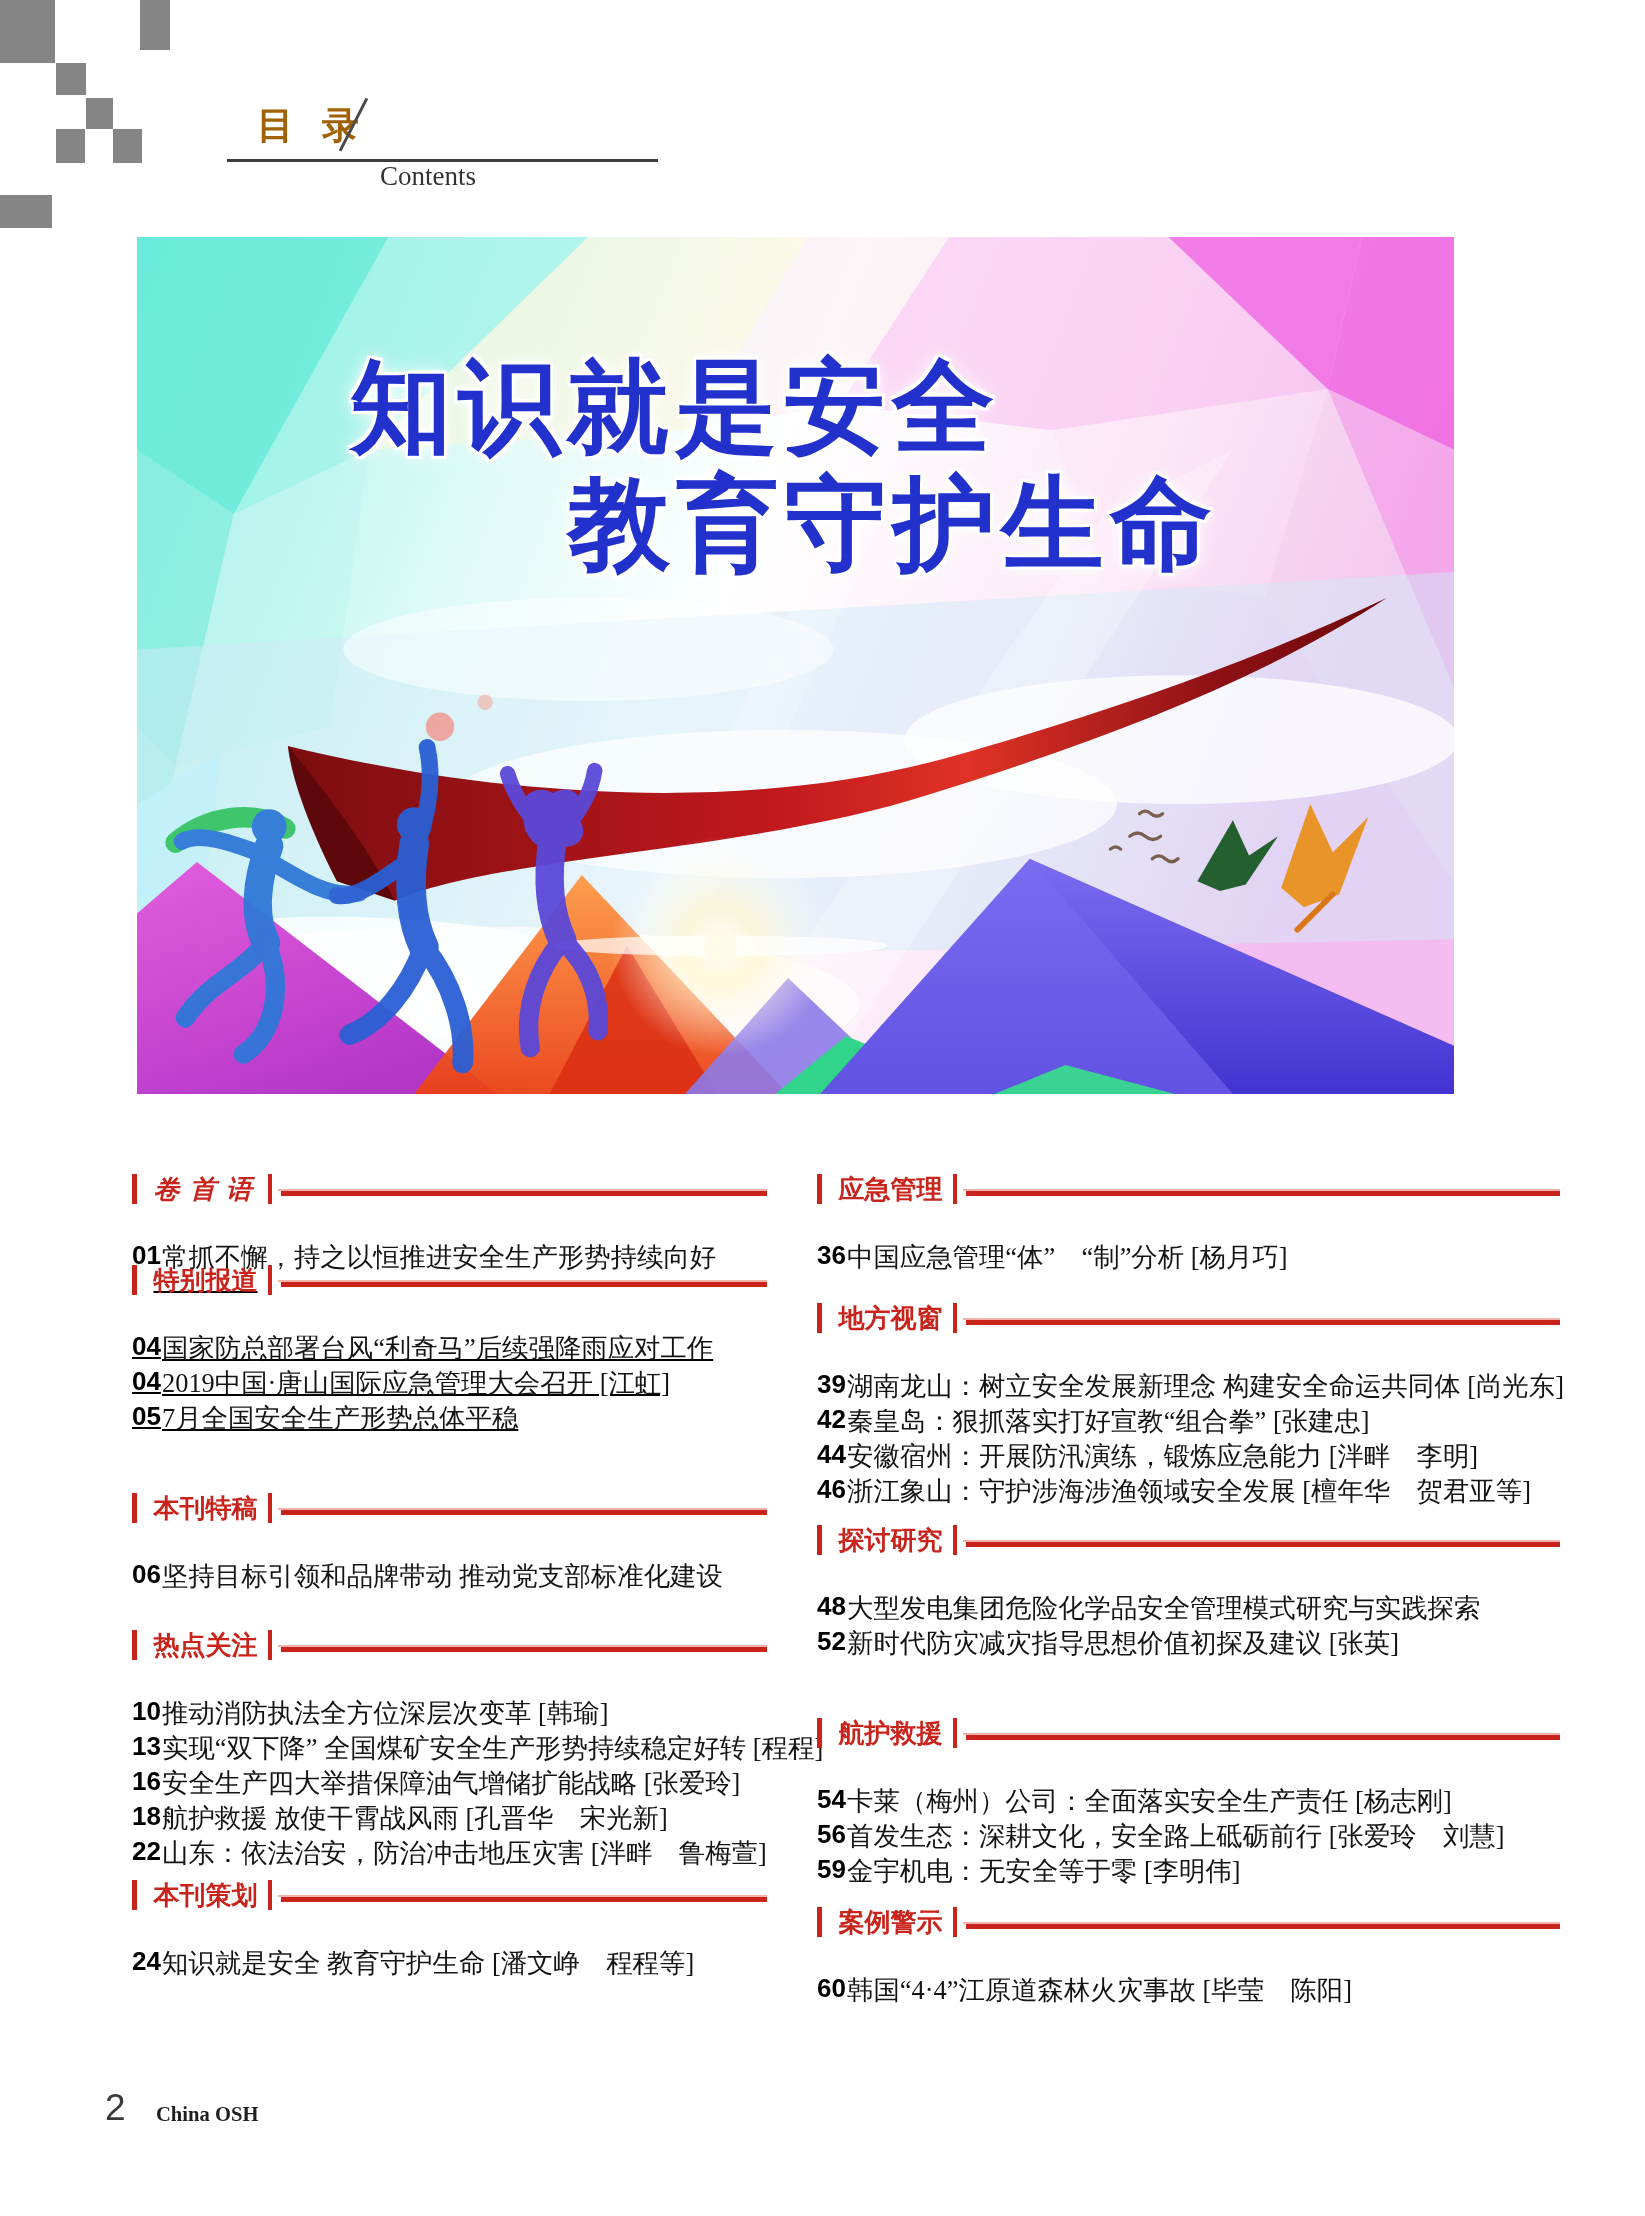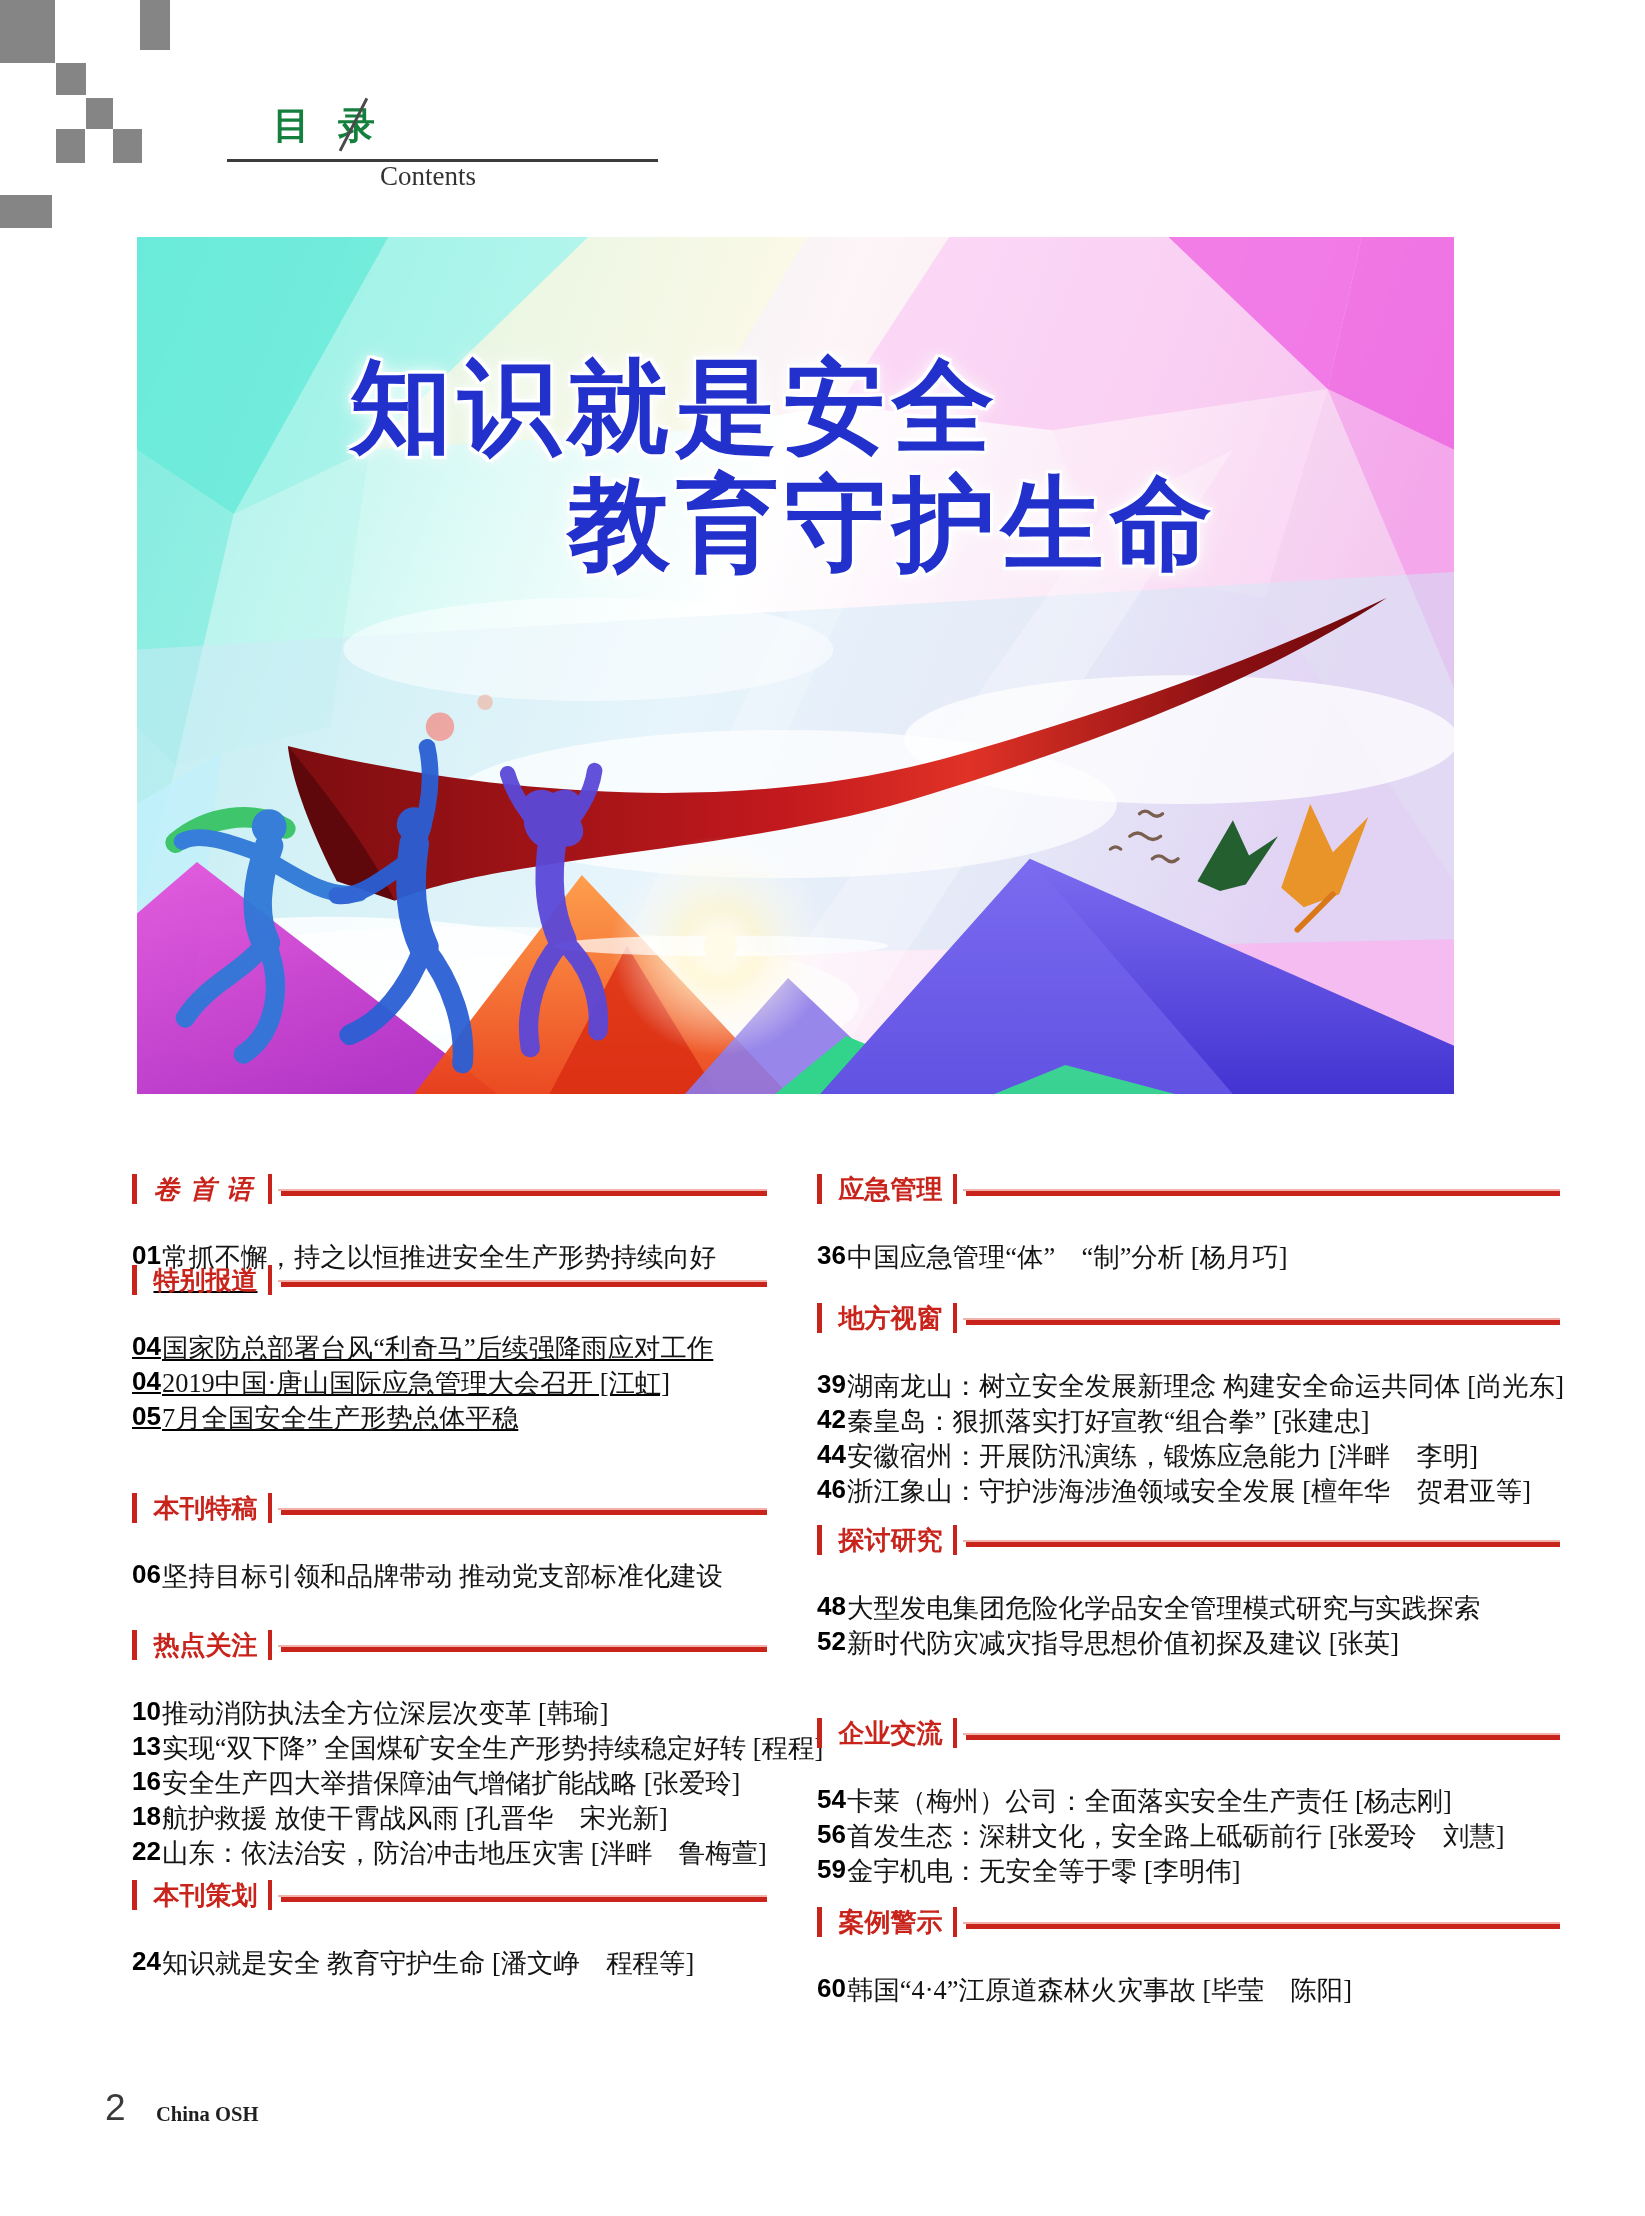--- a/index.html
+++ b/index.html
@@ -3,21 +3,21 @@
 <meta charset="utf-8">
 <style>
   html,body{margin:0;padding:0;}
   body{
     width:1645px;height:2216px;position:relative;background:#ffffff;
     font-family:"Liberation Serif","DejaVu Serif",serif;overflow:hidden;
   }
   .sq{position:absolute;background:#858585;}
   
   #hdr-cn{position:absolute;left:257px;top:101px;font:700 37px "Liberation Serif","DejaVu Serif",serif;
-    color:#15803d;letter-spacing:28px;white-space:nowrap;margin-left:16px;}
+    color:#a16207;letter-spacing:28px;white-space:nowrap;}
   #hdr-slash{position:absolute;left:352px;top:95px;width:2.6px;height:59px;background:#4a4a4a;transform:rotate(27deg);}
   #hdr-en{position:absolute;left:380px;top:117px;font:400 27px "Liberation Serif","DejaVu Serif",serif;color:#333;margin-top:44px;}
   #hdr-line{position:absolute;left:227px;top:159px;width:431px;height:2.6px;background:#3c3c3c;}
   
   #hero{position:absolute;left:137px;top:237px;width:1317px;height:857px;overflow:hidden;}
   #hero svg{position:absolute;left:0;top:0;width:100%;height:100%;}
   .hero-title{position:absolute;font:700 102px "Liberation Serif","DejaVu Serif",serif;color:#2230cc;
     letter-spacing:6.4px;white-space:nowrap;
     text-shadow:2.6px 2.6px 0 #fff,-2.6px -2.6px 0 #fff,2.6px -2.6px 0 #fff,-2.6px 2.6px 0 #fff,0 2.6px 0 #fff,0 -2.6px 0 #fff,
       2.6px 0 0 #fff,-2.6px 0 0 #fff,0 0 11.6px #ffffff,0 0 22px rgba(255,255,255,.95);}
@@ -378,21 +378,21 @@
         </div>
         <div class="entry">
           <span class="num">52</span>
           <span class="txt">新时代防灾减灾指导思想价值初探及建议 [张英]</span>
         </div>
       </div>
     </div>
     <div class="sec" style="top: 1716px;">
       <div class="sec-head">
         <span class="bar"></span>
-        <span class="sec-title">企业交流</span>
+        <span class="sec-title">航护救援</span>
         <span class="bar"></span>
         <span class="rule">
           <i class="l1"></i>
           <i class="l2"></i>
         </span>
       </div>
       <div class="entries">
         <div class="entry">
           <span class="num">54</span>
           <span class="txt">卡莱（梅州）公司：全面落实安全生产责任 [杨志刚]</span>

